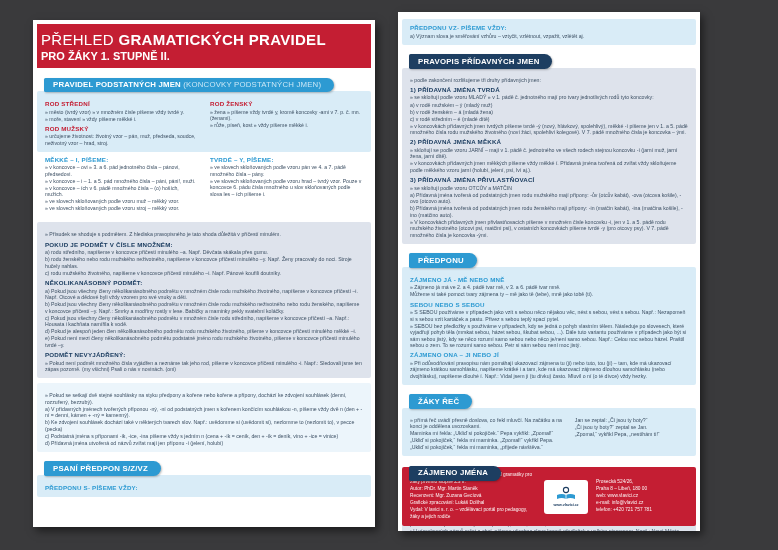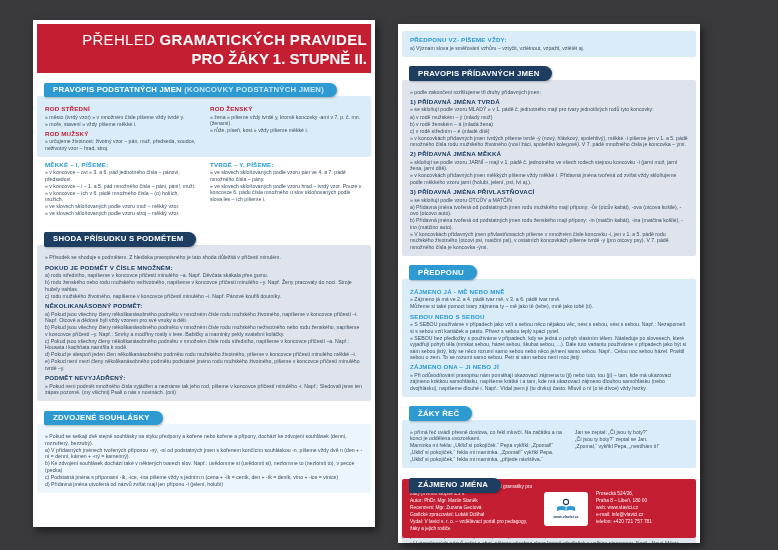--- a/index.html
+++ b/index.html
@@ -1,34 +1,34 @@
 <!DOCTYPE html>
 <html><head>
 <meta charset="utf-8">
 <style>
   html,body{margin:0;padding:0}
   body{width:778px;height:550px;background:#3a3a3c;position:relative;overflow:hidden;
        font-family:"Liberation Sans",sans-serif;-webkit-font-smoothing:antialiased}
   .page{position:absolute;background:#ffffff;box-shadow:3px 4px 8px rgba(0,0,0,.5);overflow:hidden}
   #left-page{left:33px;top:20px;width:342px;height:507px}
-  #right-page{left:398px;top:24px;width:302px;height:519px}
-
-  .band-title{margin:4px 4px 0;background:#c41e33;color:#fff;text-align:right;padding:7px 4px 6px}
+  #right-page{left:398px;top:12px;width:302px;height:519px}
+
+  .band-title{margin:4px 4px 0;background:#c41e33;color:#fff;text-align:left;padding:7px 4px 6px}
   .band-title .t1{font-size:15px;letter-spacing:.3px}
   .band-title .t1 .light{font-weight:400}
   .band-title .t1 .bold,.band-title .t2{font-weight:700}
-  .band-title .t2{font-size:15px;margin-top:2px}
+  .band-title .t2{font-size:11px;margin-top:2px}
 
   .secwrap{margin:5px 4px 0;position:relative}
   .pill{display:inline-block;position:relative;z-index:2;color:#fff;font-weight:700;font-size:7.8px;
         line-height:1;padding:3.5px 13px 3.5px 9px;border-radius:2px 9px 9px 2px;margin:0 0 -6px 7px;
         letter-spacing:.2px;box-shadow:1px 1px 2px rgba(0,0,0,.25)}
   .pill.navy{background:#1d3e61}
   .pill.blue{background:#2d9ad2}
-  .pill .note{color:#c9e7f6;font-weight:700}
+  .pill .note{color:#c9e7f6;font-weight:400}
 
   .sec{padding:9px 8px 5px;border-radius:2px}
   .sec.flat-top{padding-top:4px}
   .bg-blue{background:#d9ecf7}
   .bg-gray{background:#dee3ec}
   .bg-light{background:#ecf5fb}
   .bg-white{background:#ffffff}
 
   .cols{display:flex;gap:12px}
   .col{flex:1;min-width:0}
@@ -59,21 +59,21 @@
   <div class="band-title">
     <div class="t1">
       <span class="light">PŘEHLED</span>
       <span class="bold">GRAMATICKÝCH PRAVIDEL</span>
     </div>
     <div class="t2">PRO ŽÁKY 1. STUPNĚ II.</div>
   </div>
 
   <div class="secwrap">
     <div class="pill blue">
-      <span>PRAVOPIS PODSTATNÝCH JMEN</span>
+      <span>PRAVIDEL PODSTATNÝCH JMEN</span>
       <span class="note">(KONCOVKY PODSTATNÝCH JMEN)</span>
     </div>
     <div class="sec bg-blue">
       <div class="cols">
         <div class="col">
           <div class="sh red">ROD STŘEDNÍ</div>
           <div>
               <div class="ln">» město (tvrdý vzor) » v množném čísle píšeme vždy tvrdé y.</div>
               <div class="ln">» moře, stavení » vždy píšeme měkké i.</div>
             </div>
@@ -108,21 +108,20 @@
           <div>
               <div class="ln">» ve slovech skloňovaných podle vzoru pán ve 4. a 7. pádě množného čísla – pány.</div>
               <div class="ln">» ve slovech skloňovaných podle vzoru hrad – tvrdý vzor. Pouze v koncovce 6. pádu čísla množného u slov skloňovaných podle slova les – ích píšeme i.</div>
             </div>
         </div>
       </div>
     </div>
   </div>
 
   <div class="secwrap">
-    <div class="pill navy">SHODA PŘÍSUDKU S PODMĚTEM</div>
     <div class="sec bg-gray">
       <div class="intro">» Přísudek se shoduje s podmětem. Z hlediska pravopisného je tato shoda důležitá v příčestí minulém.</div>
       <div class="sh navy">POKUD JE PODMĚT V ČÍSLE MNOŽNÉM:</div>
       <div>
           <div class="ln">a) rodu středního, napíšeme v koncovce příčestí minulého –a. Např. Děvčata skákala přes gumu.</div>
           <div class="ln">b) rodu ženského nebo rodu mužského neživotného, napíšeme v koncovce příčestí minulého –y. Např. Ženy pracovaly do noci. Stroje hučely nahlas.</div>
           <div class="ln">c) rodu mužského životného, napíšeme v koncovce příčestí minulého –i. Např. Pánové kouřili doutníky.</div>
         </div>
       <div class="sh navy">NĚKOLIKANÁSOBNÝ PODMĚT:</div>
       <div>
@@ -133,32 +132,38 @@
           <div class="ln">e) Pokud není mezi členy několikanásobného podmětu podstatné jméno rodu mužského životného, píšeme v koncovce příčestí minulého tvrdé –y.</div>
         </div>
       <div class="sh navy">PODMĚT NEVYJÁDŘENÝ:</div>
       <div>
           <div class="ln">» Pokud není podmět množného čísla vyjádřen a neznáme tak jeho rod, píšeme v koncovce příčestí minulého -i. Např.: Sledovali jsme ten zápas pozorně. (my všichni) Psali o nás v novinách. (oni)</div>
         </div>
     </div>
   </div>
 
   <div class="secwrap">
-    <div class="pill blue">ZDVOJENÉ SOUHLÁSKY</div>
     <div class="sec bg-light">
       <div>
           <div class="ln">» Pokud se setkají dvě stejné souhlásky na styku předpony a kořene nebo kořene a přípony, dochází ke zdvojení souhlásek (denní, rozzuřený, bezzubý).</div>
           <div class="ln">a) V přídavných jménech tvořených příponou -ný, -ní od podstatných jmen s kořenem končícím souhláskou -n, píšeme vždy dvě n (den + -ní = denní, kámen + -ný = kamenný).</div>
           <div class="ln">b) Ke zdvojení souhlásek dochází také v některých tvarech slov. Např.: uvědomme si (uvědomit si), nezlomme to (nezlomit to), v pecce (pecka)</div>
           <div class="ln">c) Podstatná jména s příponami -ík, -ice, -ina píšeme vždy s jedním n (cena + -ík = ceník, den + -ík = deník, víno + -ice = vinice)</div>
           <div class="ln">d) Přídavná jména utvořená od názvů zvířat mají jen příponu -í (jelení, holubí)</div>
         </div>
     </div>
   </div>
 
+  <div class="secwrap">
+    <div class="pill blue">PSANÍ PŘEDPON S/Z/VZ</div>
+    <div class="sec bg-blue">
+      <div class="sh blue">PŘEDPONU S- PÍŠEME VŽDY:</div>
+
+    </div>
+  </div>
 
 </div>
 
 <div class="page" id="right-page">
 
   <div class="secwrap" style="margin-top:7px">
     <div class="sec bg-blue" style="padding-top:5px">
       <div class="sh blue">PŘEDPONU VZ- PÍŠEME VŽDY:</div>
       <div>
           <div class="ln">a) Význam slova je směřování vzhůru – vztyčit, vzlétnout, vzpažit, vzlétět aj.</div>

